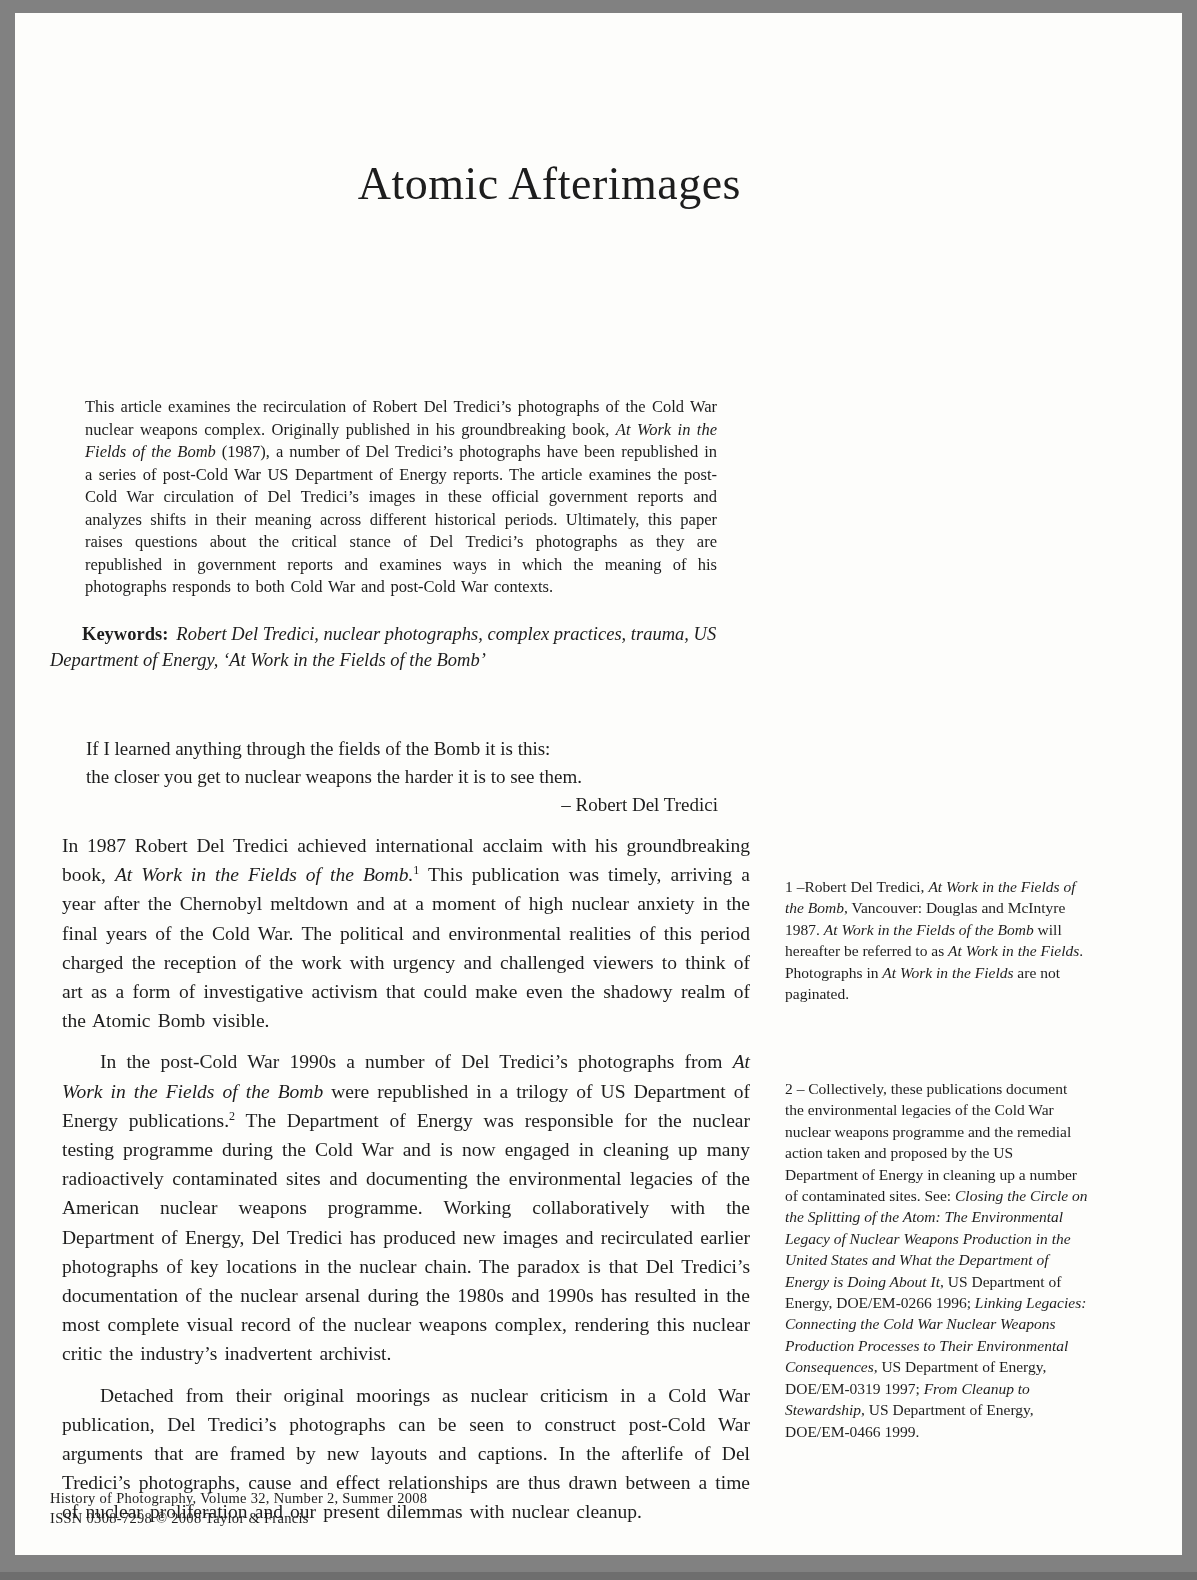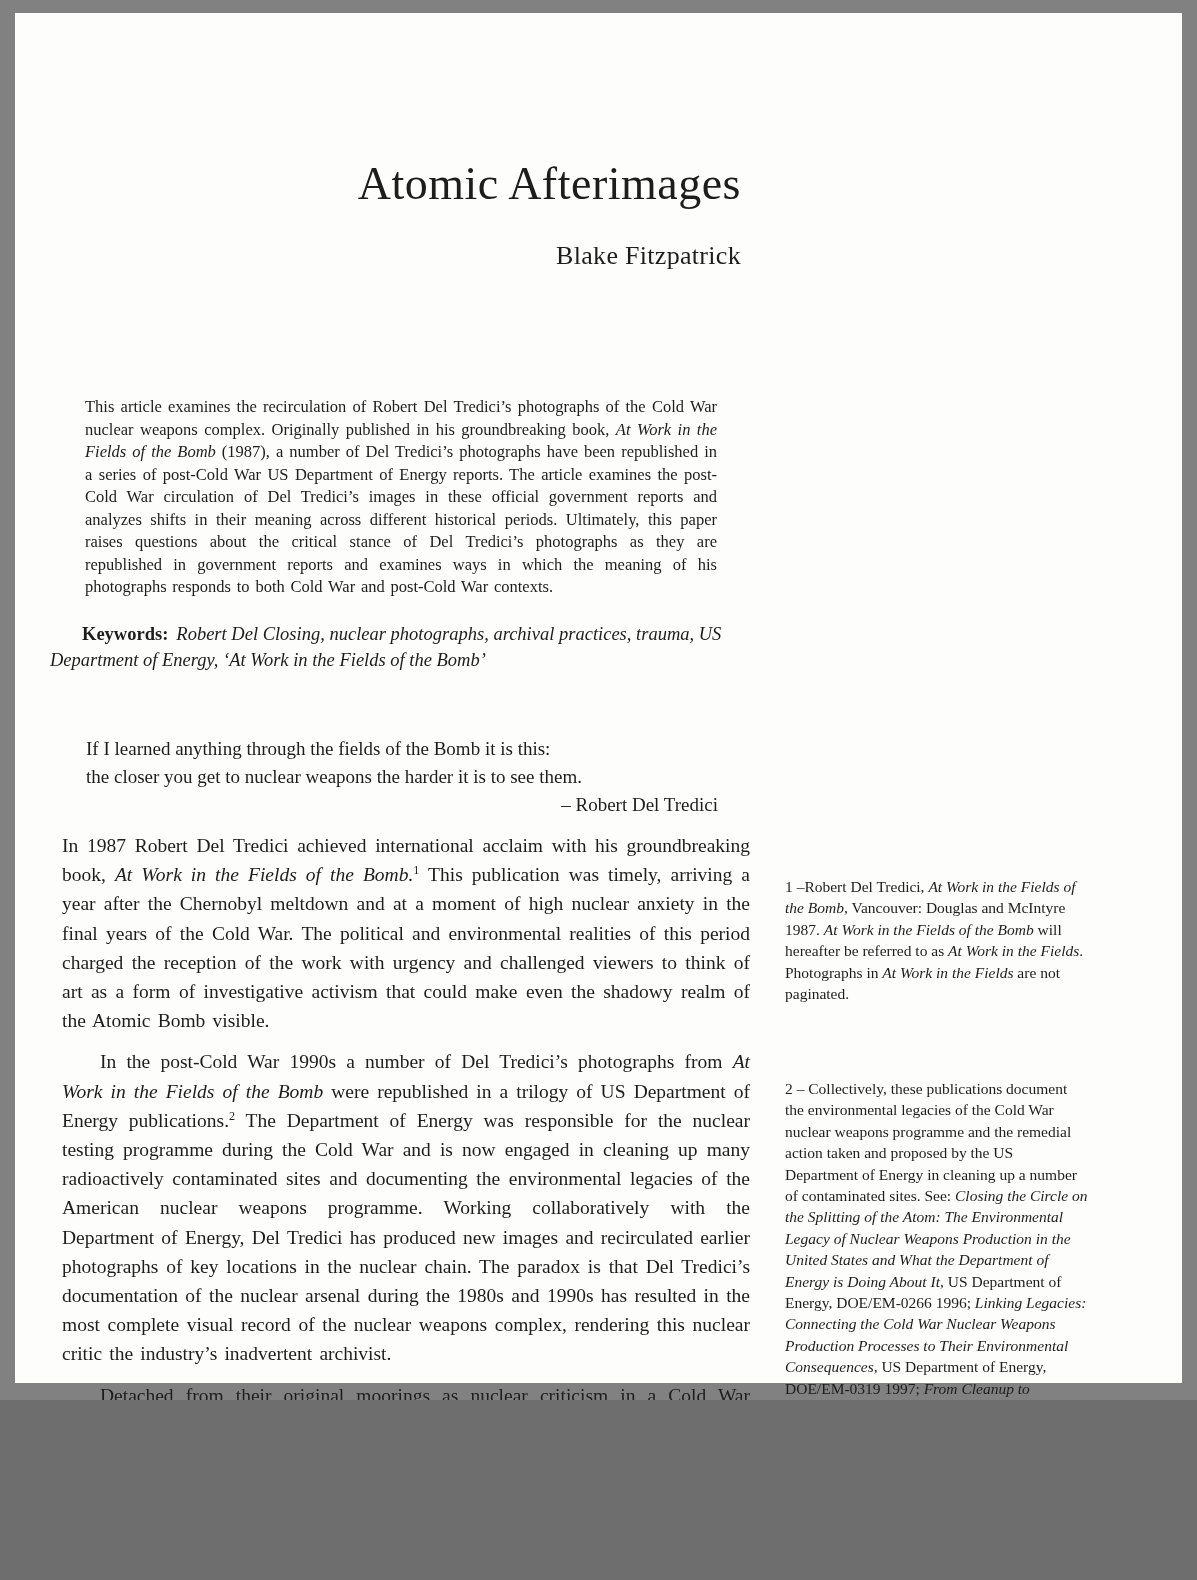--- a/index.html
+++ b/index.html
@@ -2,21 +2,21 @@
 <html><head>
 <meta charset="utf-8">
 <style>
   html,body{margin:0;padding:0;}
   body{
     background:#6e6e6e;
     font-family:"Liberation Serif", serif;
   }
   .frame{
     position:relative;
-    width:1197px;height:1400px;
+    width:1197px;height:1572px;
     background:#818181;
     overflow:hidden;
   }
   .page{
     position:absolute;
     left:15px;top:13px;right:15px;bottom:17px;
     background:#fdfdfb;
     color:#1d1d1d;
   }
   .page *{box-sizing:border-box;}
@@ -97,28 +97,27 @@
   }
 </style>
 </head>
 <body>
 
 <div class="frame">
   <div class="page">
 
     <div class="title-block">
       <div class="article-title">Atomic Afterimages</div>
-      <div class="article-author">Blake Fitzpatrick</div>
     </div>
 
 
     <div class="abstract"><span>This article examines the recirculation of Robert Del Tredici’s photographs of the Cold War nuclear weapons complex. Originally published in his groundbreaking book, </span><span style="font-style: italic;">At Work in the Fields of the Bomb</span><span> (1987), a number of Del Tredici’s photographs have been republished in a series of post-Cold War US Department of Energy reports. The article examines the post-Cold War circulation of Del Tredici’s images in these official government reports and analyzes shifts in their meaning across different historical periods. Ultimately, this paper raises questions about the critical stance of Del Tredici’s photographs as they are republished in government reports and examines ways in which the meaning of his photographs responds to both Cold War and post-Cold War contexts.</span></div>
 
     <div class="keywords">
-      <span class="kw-label">Keywords:</span><span class="kw-text">Robert Del Closing, nuclear photographs, archival practices, trauma, US Department of Energy, ‘At Work in the Fields of the Bomb’</span>
+      <span class="kw-label">Keywords:</span><span class="kw-text">Robert Del Tredici, nuclear photographs, complex practices, trauma, US Department of Energy, ‘At Work in the Fields of the Bomb’</span>
     </div>
 
     <div class="epigraph">
       <div>If I learned anything through the fields of the Bomb it is this:</div>
       <div>the closer you get to nuclear weapons the harder it is to see them.</div>
       <div class="attribution">– Robert Del Tredici</div>
     </div>
 
     <div class="body-text">
       <p><span>In 1987 Robert Del Tredici achieved international acclaim with his groundbreaking book, </span><span style="font-style: italic;">At Work in the Fields of the Bomb.</span><sup>1</sup><span> This publication was timely, arriving a year after the Chernobyl meltdown and at a moment of high nuclear anxiety in the final years of the Cold War. The political and environmental realities of this period charged the reception of the work with urgency and challenged viewers to think of art as a form of investigative activism that could make even the shadowy realm of the Atomic Bomb visible.</span></p>

